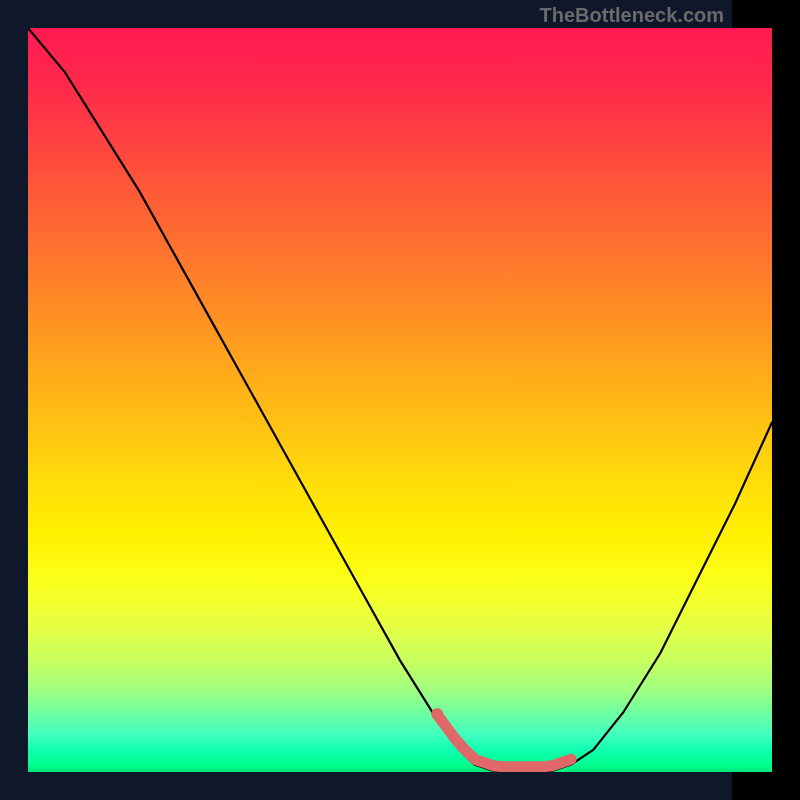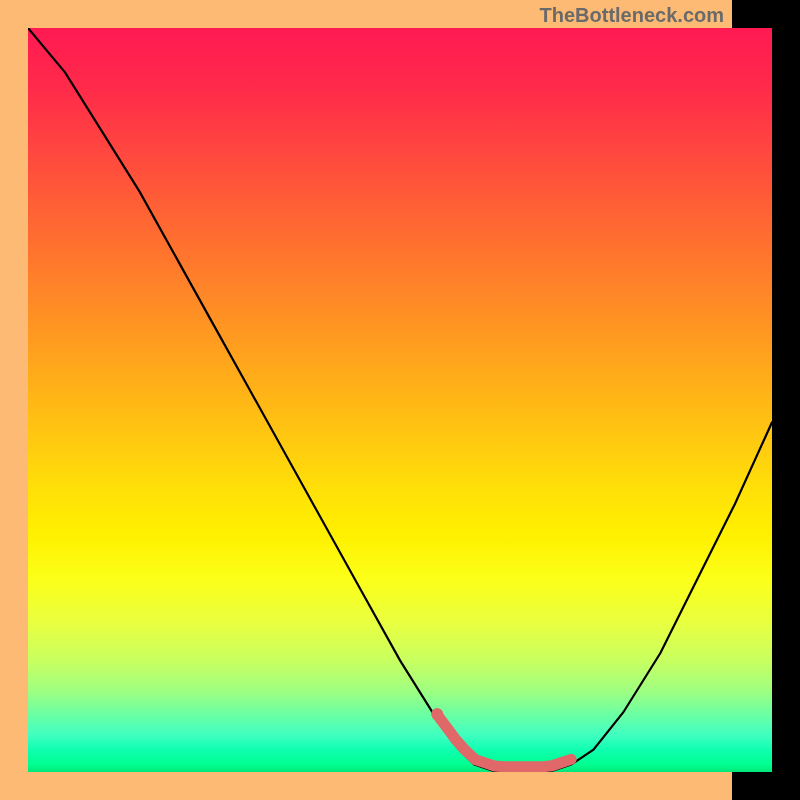--- a/index.html
+++ b/index.html
@@ -7,21 +7,21 @@
     padding: 0;
     width: 800px;
     height: 800px;
     background: #000;
     overflow: hidden;
   }
   .chart-container {
     position: relative;
     width: 732px;
     height: 800px;
-    background: #fdba74;
+    background: #0f172a;
   }
   .plot-area {
     position: absolute;
     left: 28px;
     top: 28px;
     width: 744px;
     height: 744px;
     background: linear-gradient(to bottom,
       #ff1a52 0%,
       #ff2a4a 8%,

